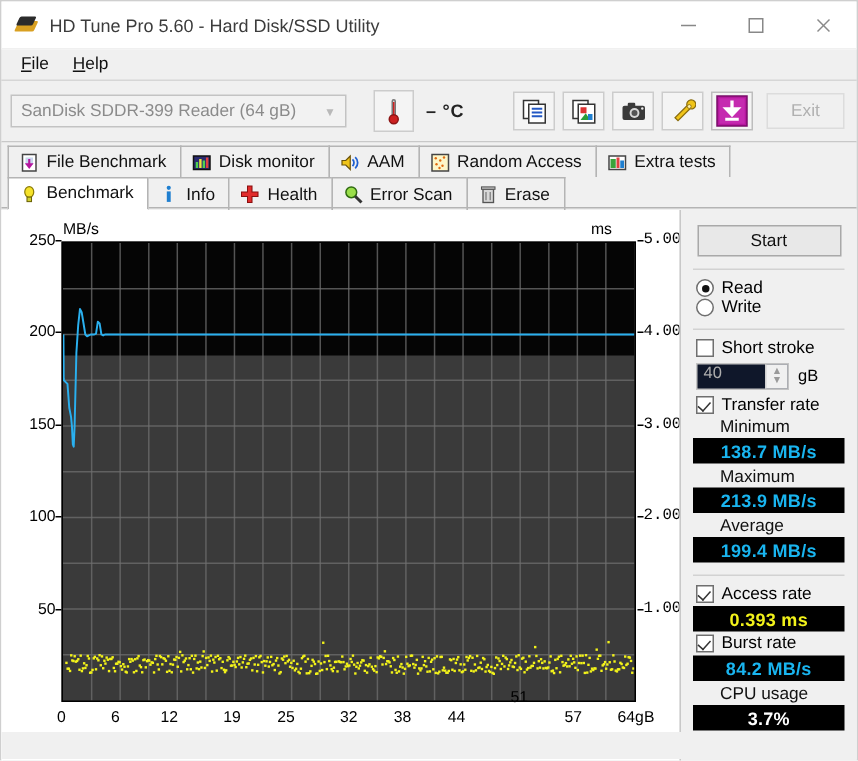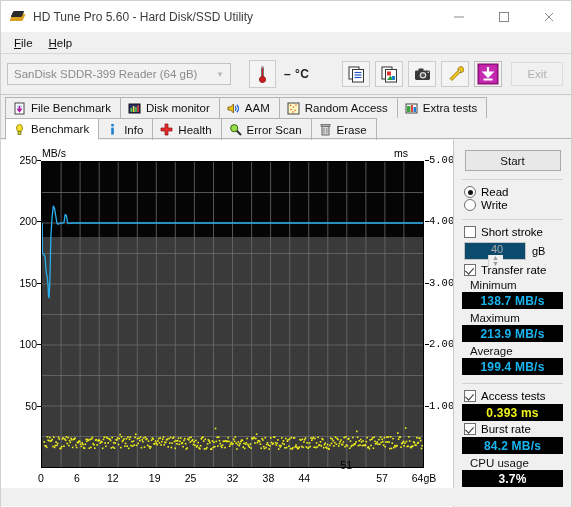--- a/index.html
+++ b/index.html
@@ -93,26 +93,26 @@
   .radio{width:12px;height:12px;border:1px solid #6f6f6f;border-radius:50%;background:#fff;
          position:relative;box-sizing:border-box;flex:none;}
   .radio.on::after{content:"";position:absolute;left:2.5px;top:2.5px;width:5px;height:5px;
          border-radius:50%;background:#111;}
   .check-row{display:flex;align-items:center;gap:5px;margin:2px 0 2px 2px;font-size:11.5px;}
   .cbx{width:12px;height:12px;border:1px solid #6f6f6f;background:#fff;position:relative;
        box-sizing:border-box;flex:none;}
   .cbx.on::after{content:"";position:absolute;left:2px;top:1px;width:4px;height:7px;
        border:solid #333;border-width:0 1.6px 1.6px 0;transform:rotate(42deg);}
   .spinrow{display:flex;align-items:center;gap:6px;margin:4px 0 4px 2px;}
-  .spin{width:62px;height:18px;border:1px solid #c3c3c3;background:#0c4a6e;display:flex;
-        align-items:center;box-sizing:border-box;flex-direction:column;}
+  .spin{width:62px;height:18px;border:1px solid #c3c3c3;background:#0f172a;display:flex;
+        align-items:flex-start;box-sizing:border-box;}
   .spin .sv{flex:1;padding-left:4px;color:#adadad;font-size:11px;}
   .spin .sb{width:14px;height:16px;border-left:1px solid #d0d0d0;display:flex;flex-direction:column;
         align-items:center;justify-content:center;color:#9a9a9a;line-height:6px;font-size:7px;background:#f0f0f0;}
-  .lbl{font-size:11.5px;color:#111;margin:3px 0 1px 8px;}
+  .lbl{font-size:11.5px;color:#111;margin:3px 0 1px 18px;}
   .vbox{height:17px;background:#000;display:flex;align-items:center;justify-content:center;
         font-size:12px;font-weight:bold;letter-spacing:.2px;margin-bottom:2px;}
   .v-cyan{color:#19b5f0;}
   .v-yellow{color:#f2f21a;}
   .v-white{color:#ffffff;}
   .statusbar{position:absolute;left:0;bottom:0;width:100%;height:18px;background:#f0f0f0;}
 </style>
 </head>
 <body>
 
@@ -918,21 +918,21 @@
       <div class="vbox v-cyan">138.7 MB/s</div>
       <div class="lbl">Maximum</div>
       <div class="vbox v-cyan">213.9 MB/s</div>
       <div class="lbl">Average</div>
       <div class="vbox v-cyan">199.4 MB/s</div>
 
       <div class="hr"></div>
 
       <div class="check-row">
         <span class="cbx on"></span>
-        <span>Access tests</span>
+        <span>Access rate</span>
       </div>
       <div class="vbox v-yellow">0.393 ms</div>
 
       <div class="check-row">
         <span class="cbx on"></span>
         <span>Burst rate</span>
       </div>
       <div class="vbox v-cyan">84.2 MB/s</div>
 
       <div class="lbl">CPU usage</div>

